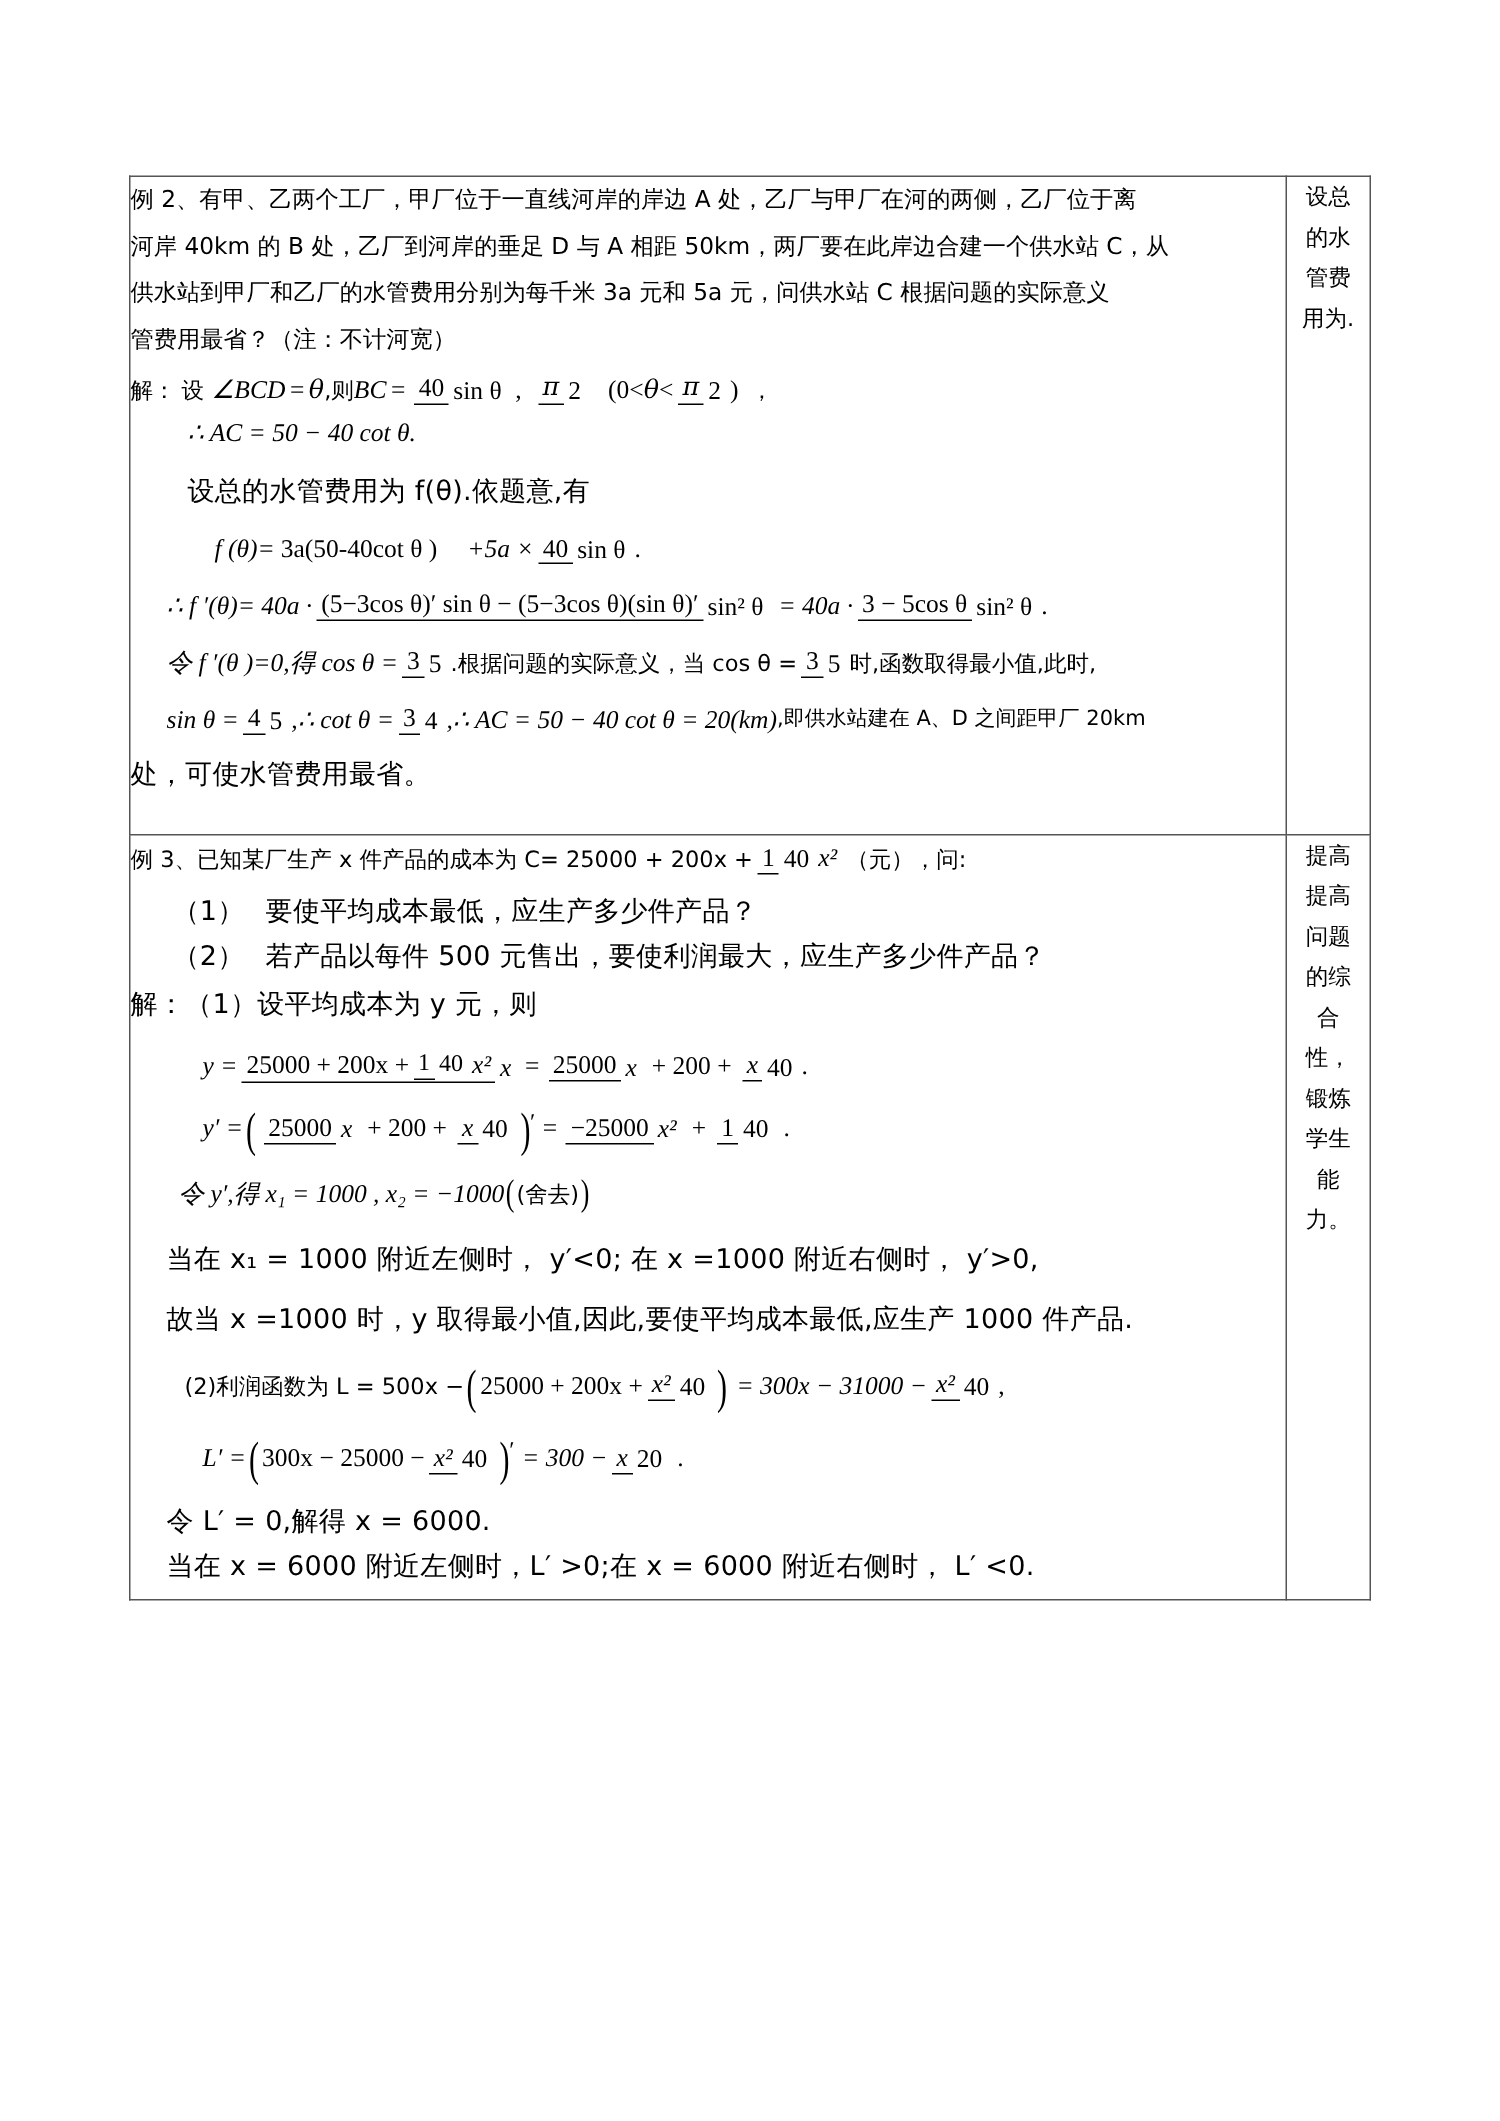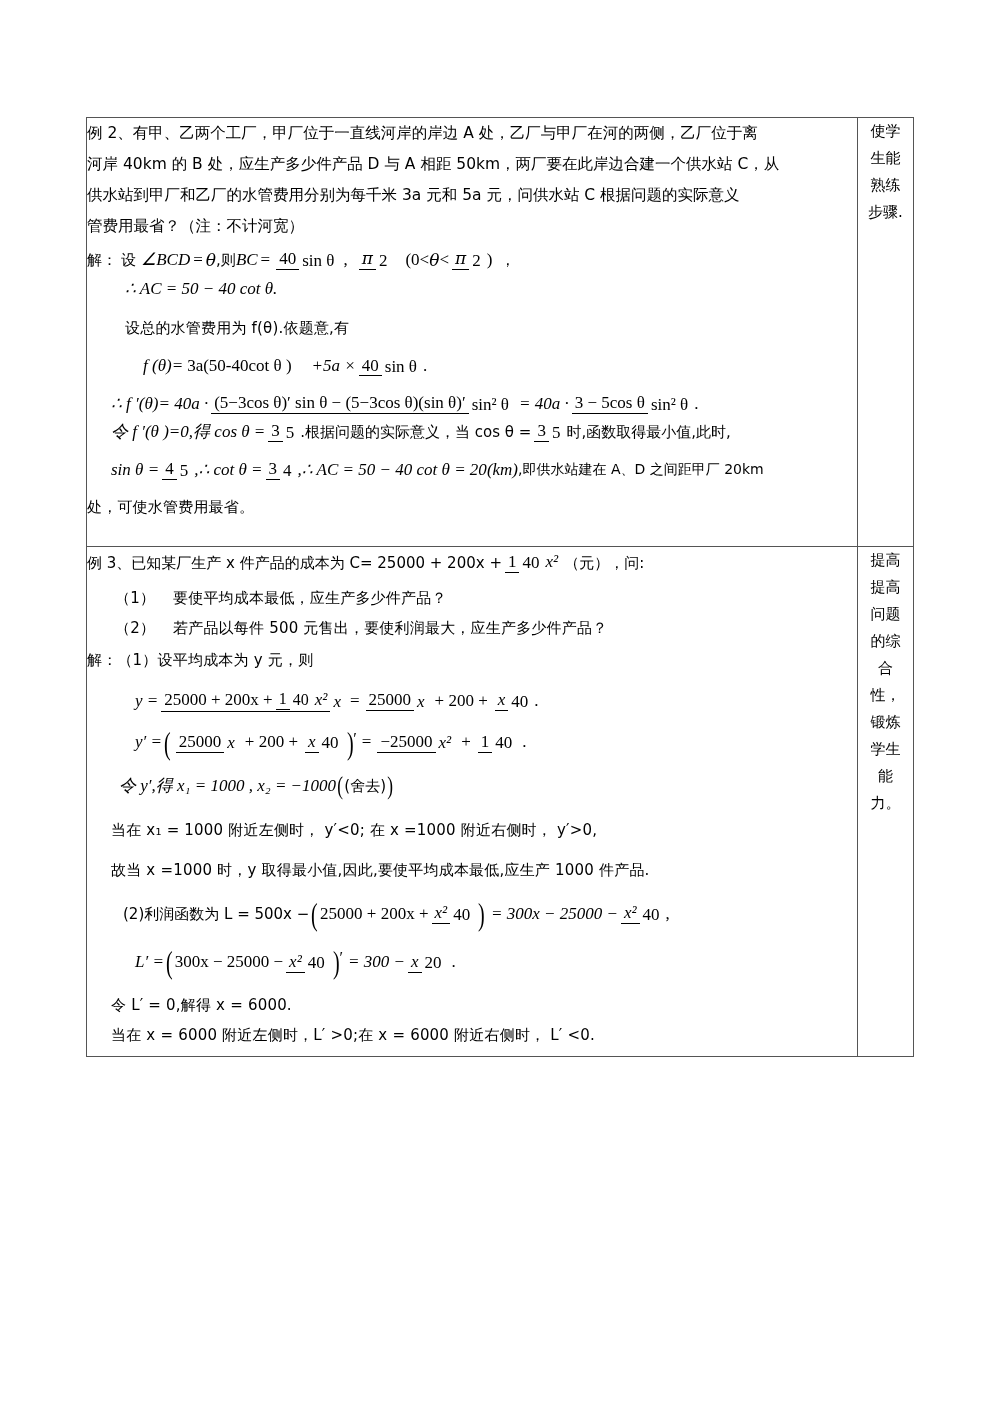--- a/index.html
+++ b/index.html
@@ -45,21 +45,21 @@
   }
   .cell-note {
     padding: 0;
     vertical-align: middle;
     text-align: center;
   }
 
   
   .cn {
     font-family: "DejaVu Sans", "Liberation Sans", sans-serif;
-    font-size: 15px;
+    font-size: 18px;
     line-height: 30px;
     letter-spacing: 0.2px;
   }
   .prob {
     font-family: "DejaVu Sans", "Liberation Sans", sans-serif;
     font-size: 15.5px;
     line-height: 31px;
     text-align: justify;
   }
 
@@ -155,21 +155,21 @@
       <col class="col-main">
       <col class="col-note">
     </colgroup>
     <tbody>
 
       <tr>
         <td class="cell-main">
 
           <div class="prob">
             <div>例 2、有甲、乙两个工厂，甲厂位于一直线河岸的岸边 A 处，乙厂与甲厂在河的两侧，乙厂位于离</div>
-            <div>河岸 40km 的 B 处，应生产多少件产品 D 与 A 相距 50km，两厂要在此岸边合建一个供水站 C，从</div>
+            <div>河岸 40km 的 B 处，乙厂到河岸的垂足 D 与 A 相距 50km，两厂要在此岸边合建一个供水站 C，从</div>
             <div>供水站到甲厂和乙厂的水管费用分别为每千米 3a 元和 5a 元，问供水站 C 根据问题的实际意义</div>
             <div>管费用最省？（注：不计河宽）</div>
           </div>
 
           <div class="mathline" style="margin-top:8px;">
             <span class="zh">解：</span>
             <span class="zh" style="padding-left:4px;">设</span>
             <span class="mi" style="padding-left:5px;">∠BCD</span>
             <span class="op">=</span>
             <span class="gk">θ</span>
@@ -220,21 +220,21 @@
               <span class="den">sin² θ</span>
             </span>
             <span class="mi" style="padding-left:4px;">= 40a ·</span>
             <span class="frac">
               <span class="num">3 − 5cos θ</span>
               <span class="den">sin² θ</span>
             </span>
             <span class="mn">.</span>
           </div>
 
-          <div class="mathline blk-ind" style="margin-top:8px; margin-left:24px;">
+          <div class="mathline blk-ind" style="margin-top:18px; margin-left:24px;">
             <span class="mi">令 f ′(θ )=0,得 cos θ =</span>
             <span class="frac">
               <span class="num mn">3</span>
               <span class="den mn">5</span>
             </span>
             <span class="zh">.根据问题的实际意义，当 cos θ =</span>
             <span class="frac">
               <span class="num mn">3</span>
               <span class="den mn">5</span>
             </span>
@@ -256,21 +256,21 @@
             <span class="mi">(km)</span>
             <span class="zh sm">,即供水站建在 A、D 之间距甲厂 20km</span>
           </div>
 
           <div class="cn" style="margin-top:12px; padding-left:0;">处，可使水管费用最省。</div>
 
           <div style="height:24px;"></div>
         </td>
 
         <td class="cell-note">
-          <div class="note">使学生能熟练步骤.</div>
+          <div class="note">设总的水管费用为.</div>
         </td>
       </tr>
 
       <tr>
         <td class="cell-main">
 
           <div class="mathline" style="margin-top:6px;">
             <span class="zh">例 3、已知某厂生产 x 件产品的成本为 C= 25000 + 200x +</span>
             <span class="frac">
               <span class="num mn">1</span>
@@ -358,21 +358,21 @@
 
           <div class="mathline" style="margin-top:16px; margin-left:36px;text-align:right;">
             <span class="zh">(2)利润函数为 L = 500x −</span>
             <span class="bigparen">(</span>
             <span class="mn">25000 + 200x +</span>
             <span class="frac">
               <span class="num mi">x²</span>
               <span class="den mn">40</span>
             </span>
             <span class="bigparen">)</span>
-            <span class="mi" style="padding-left:4px;">= 300x − 25000 −</span>
+            <span class="mi" style="padding-left:4px;">= 300x − 31000 −</span>
             <span class="frac">
               <span class="num mi">x²</span>
               <span class="den mn">40</span>
             </span>
             <span class="mn">,</span>
           </div>
 
           <div class="mathline" style="margin-top:22px; margin-left:48px;">
             <span class="mi">L′ =</span>
             <span class="bigparen">(</span>

